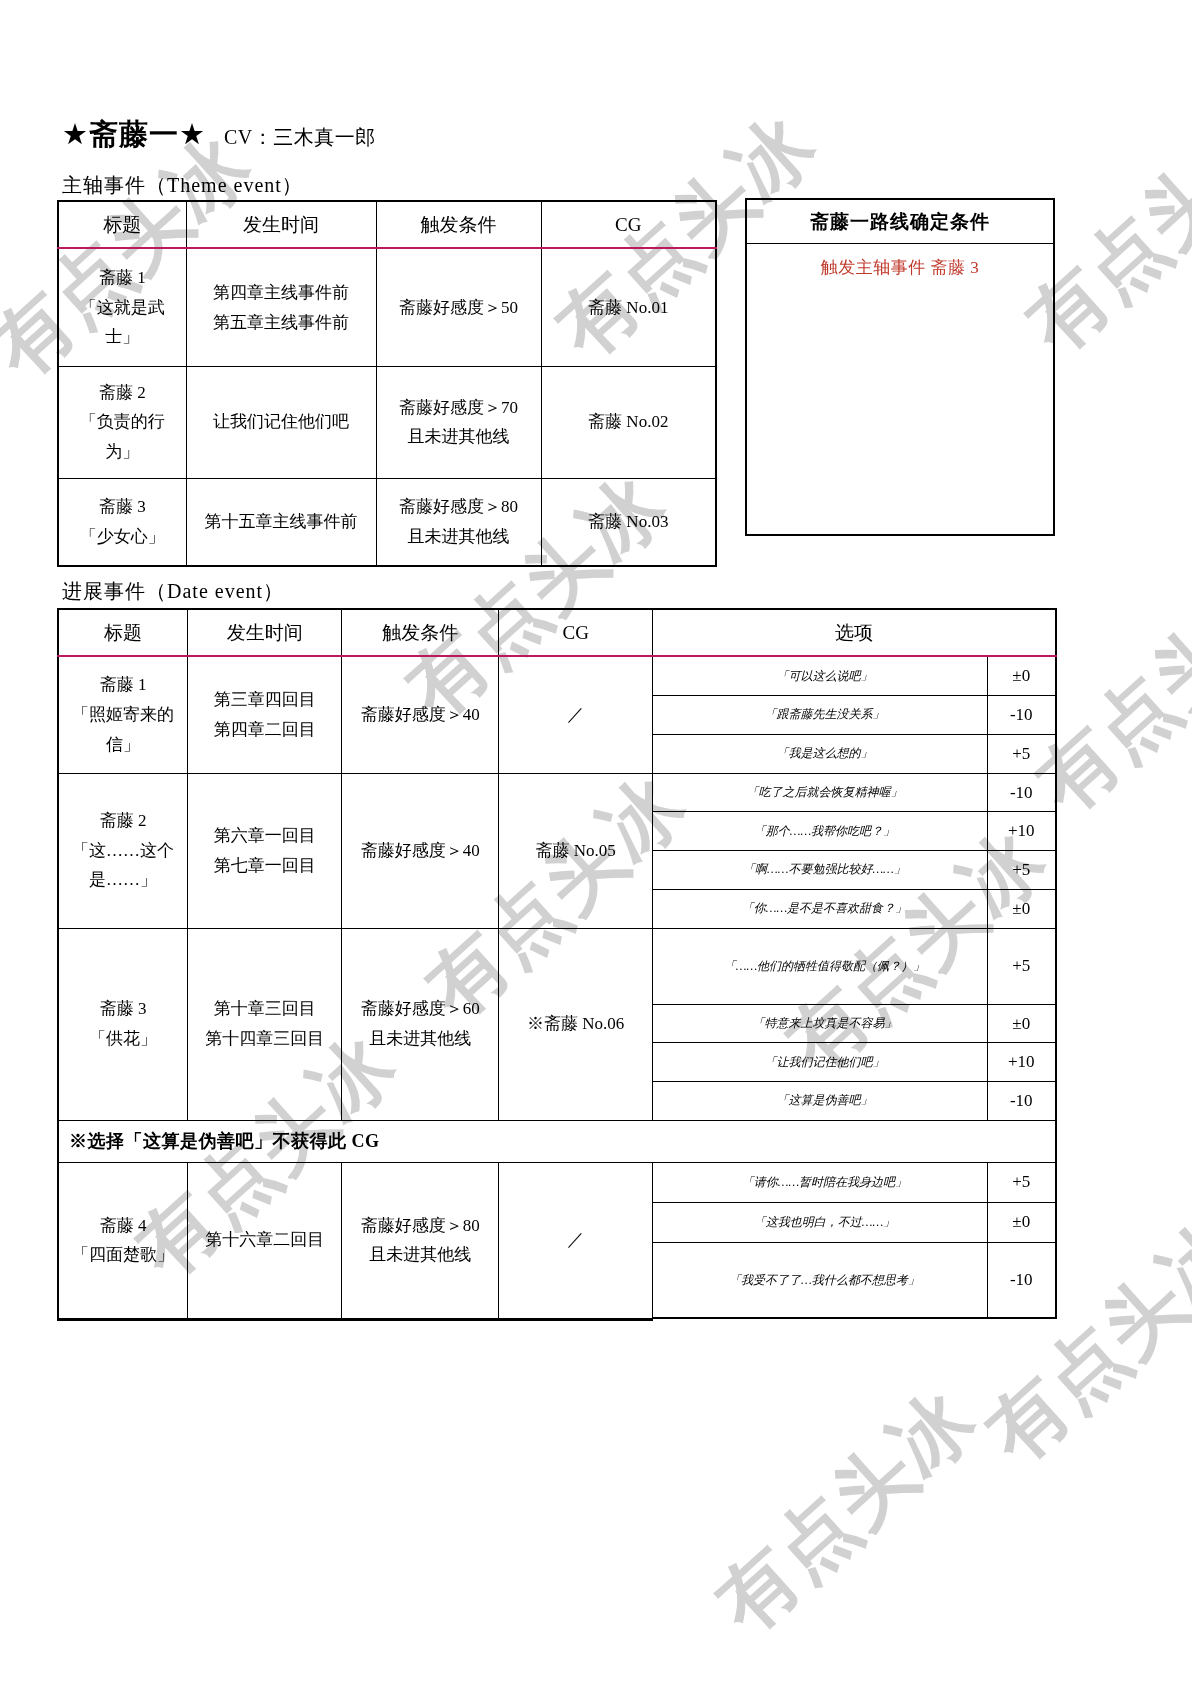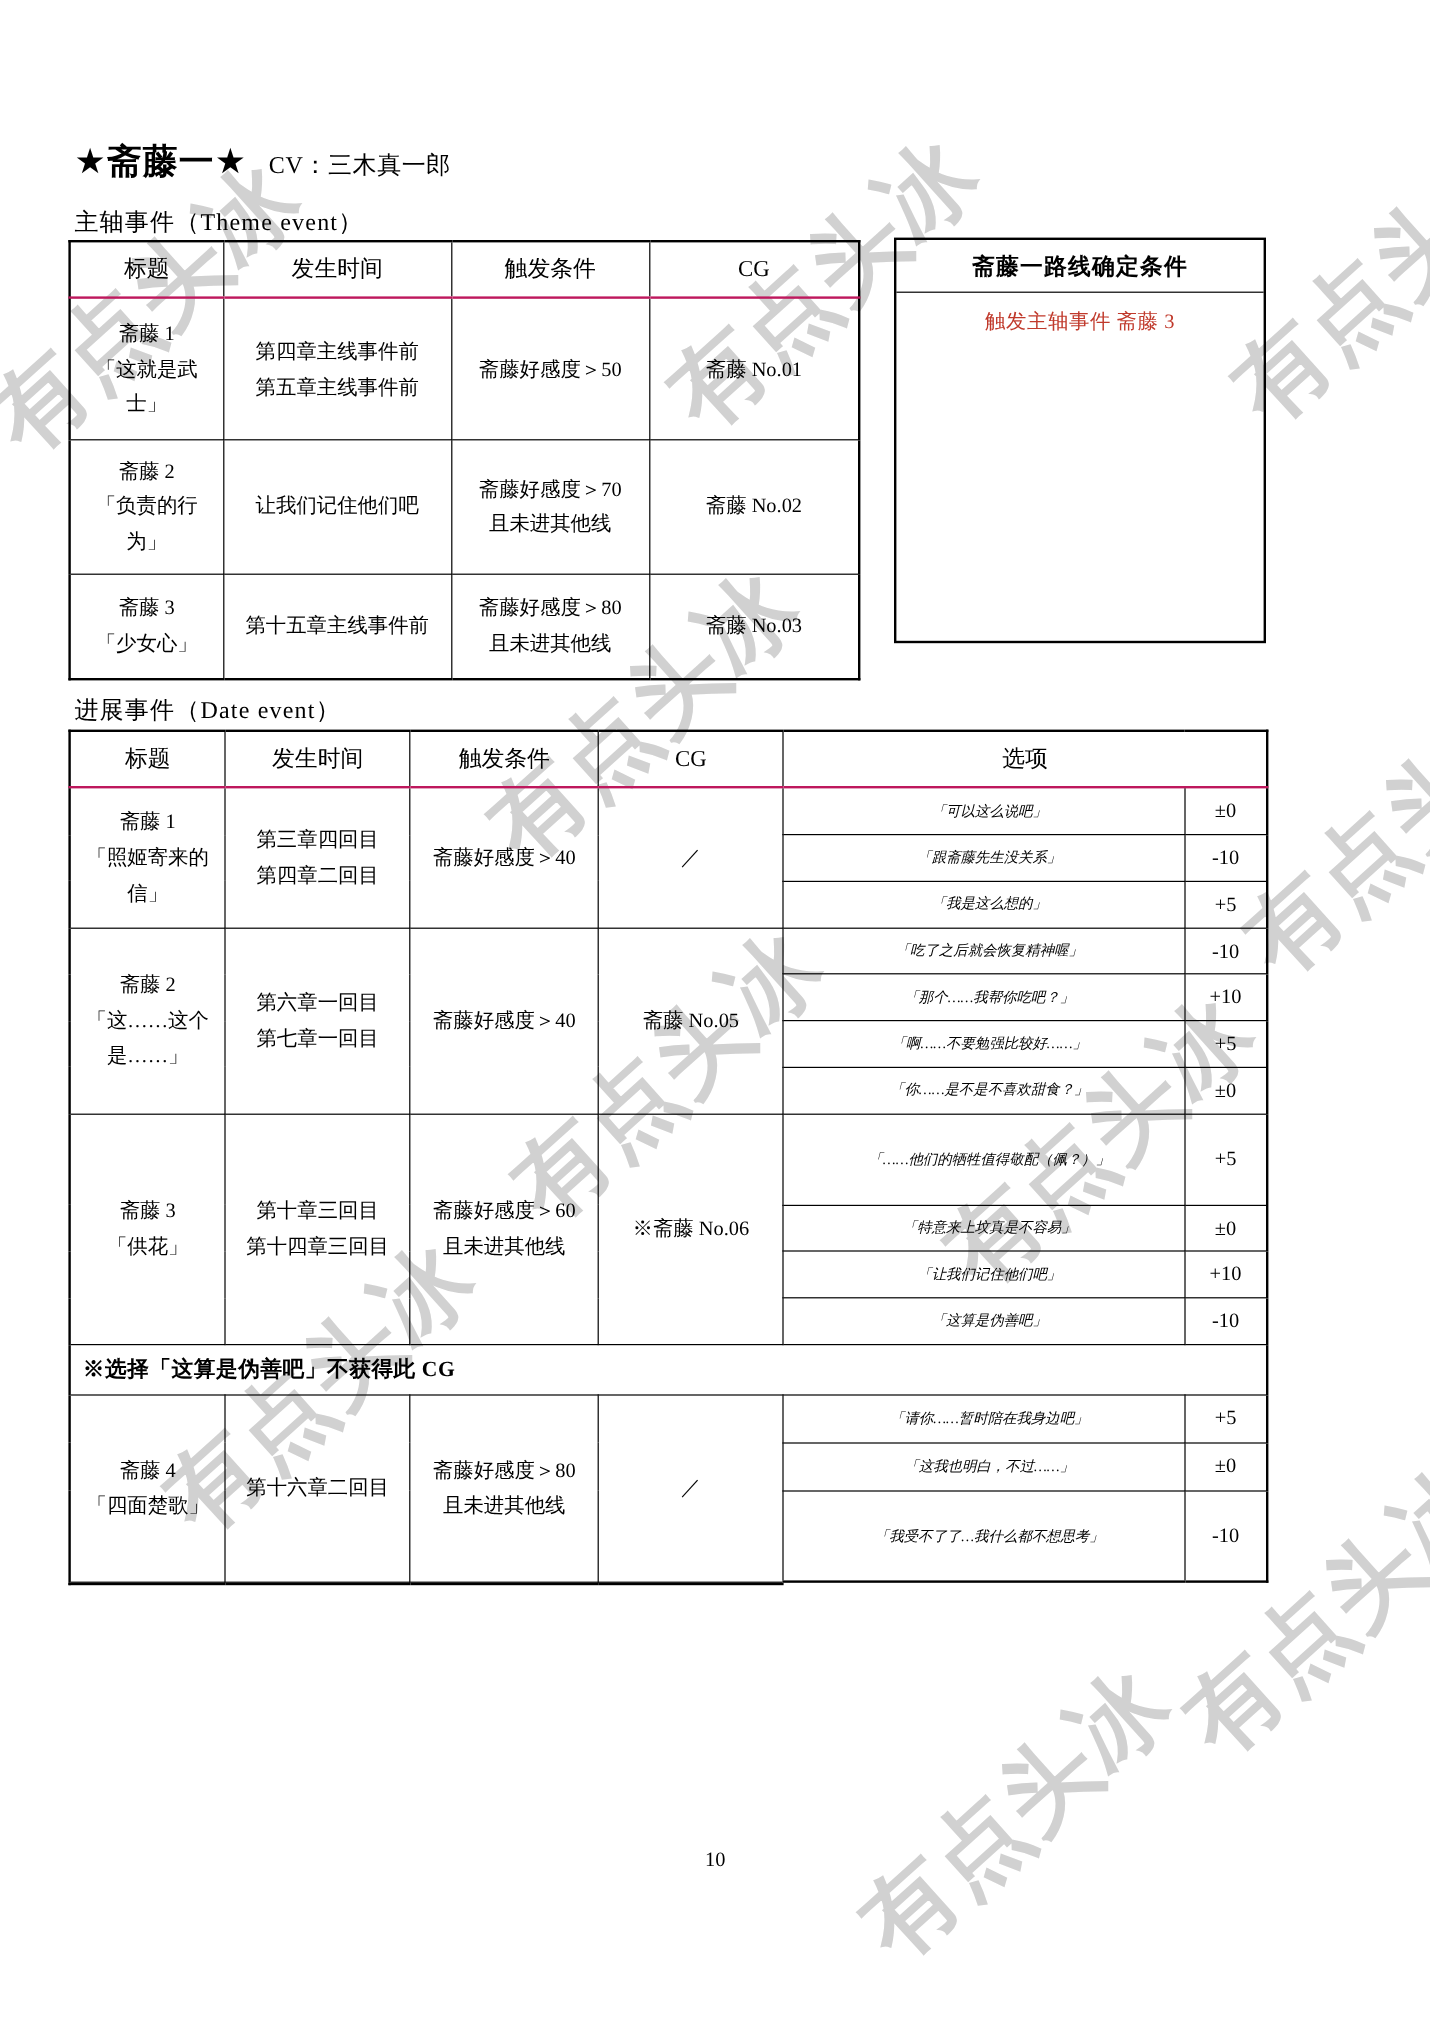--- a/index.html
+++ b/index.html
@@ -400,15 +400,14 @@
       </tr>
       <tr style="height:0;">
         <td class="outer-left outer-bottom" style="border-top:none;padding:0;height:0;"></td>
         <td class="outer-bottom" style="border-top:none;padding:0;height:0;"></td>
         <td class="outer-bottom" style="border-top:none;padding:0;height:0;"></td>
         <td class="outer-bottom" style="border-top:none;padding:0;height:0;"></td>
       </tr>
     </tbody>
   </table>
 
-  <div id="page-number">10</div>
 
 </div>
 
 </body></html>

